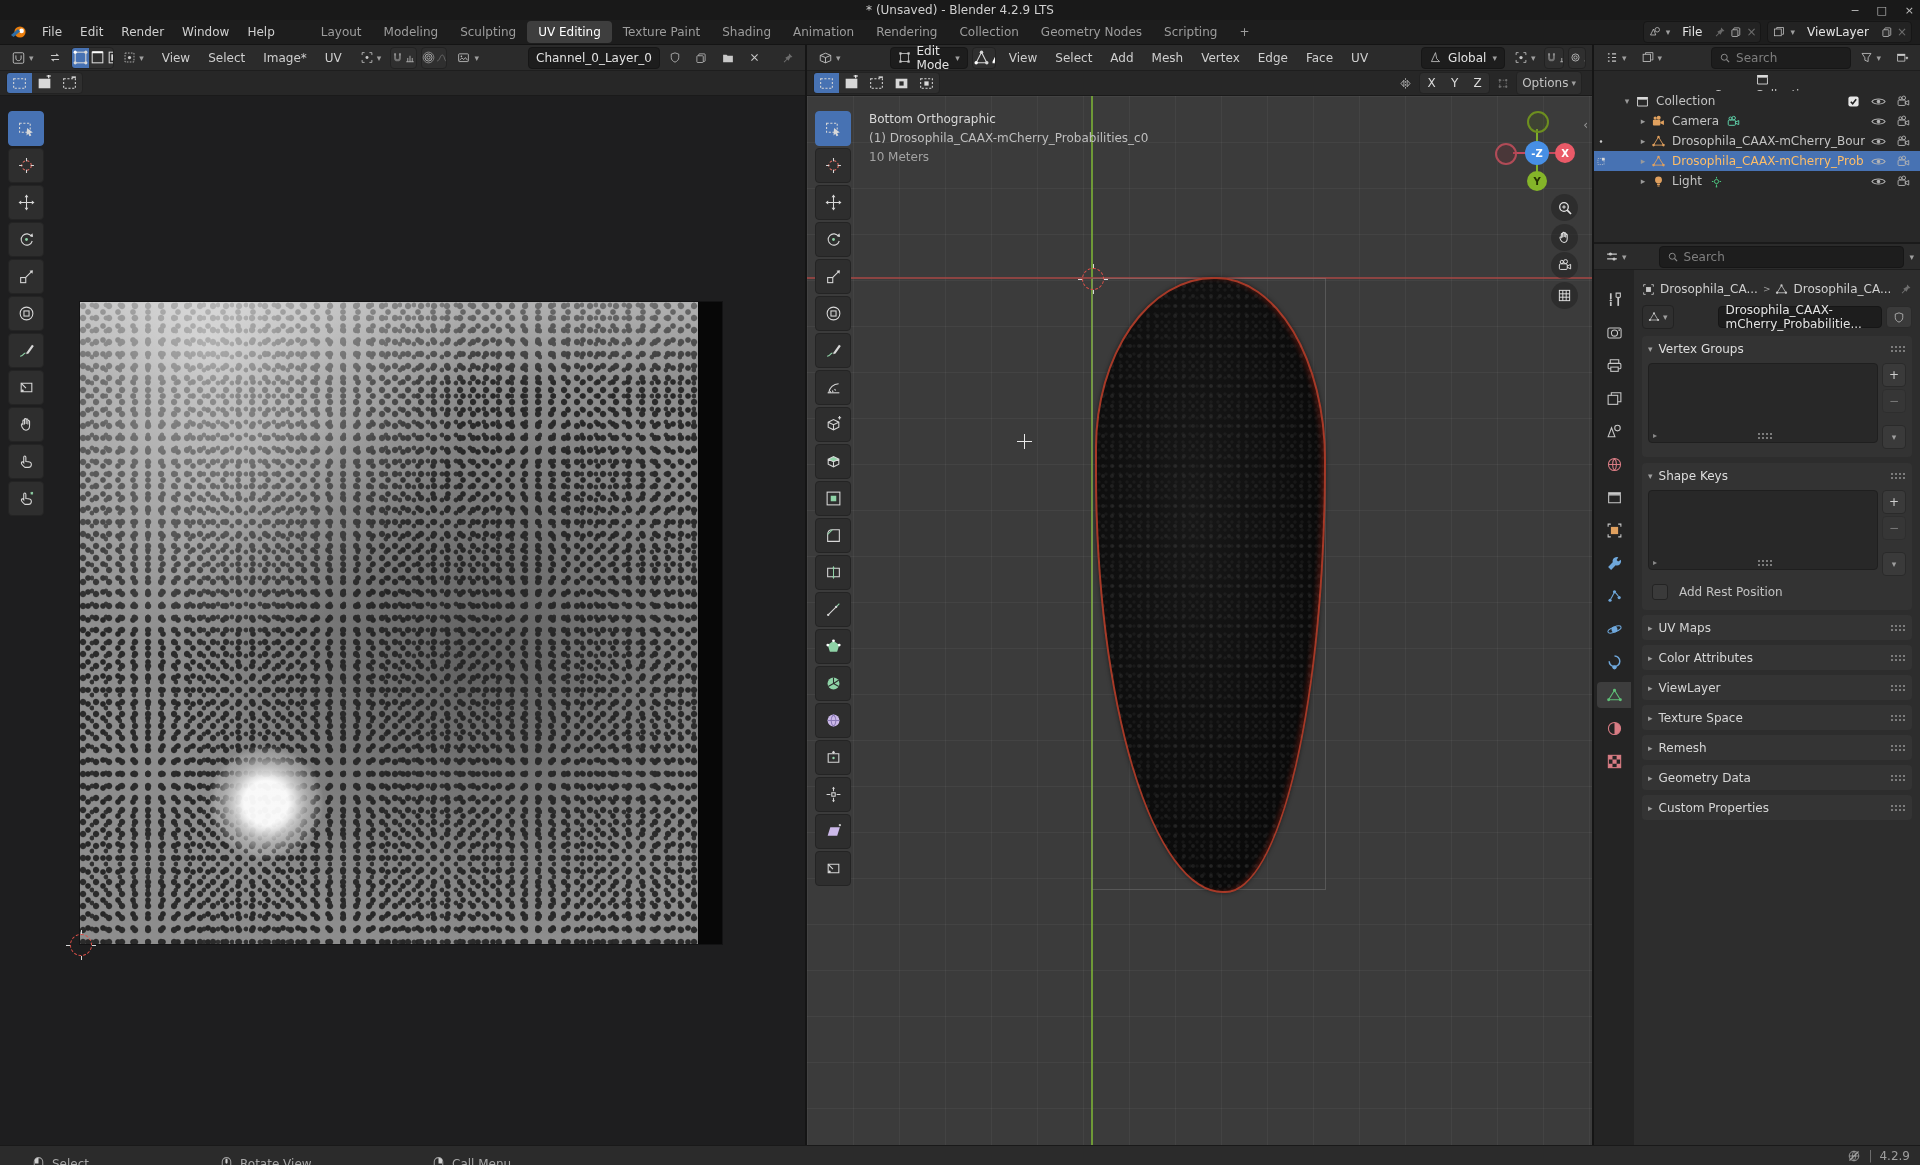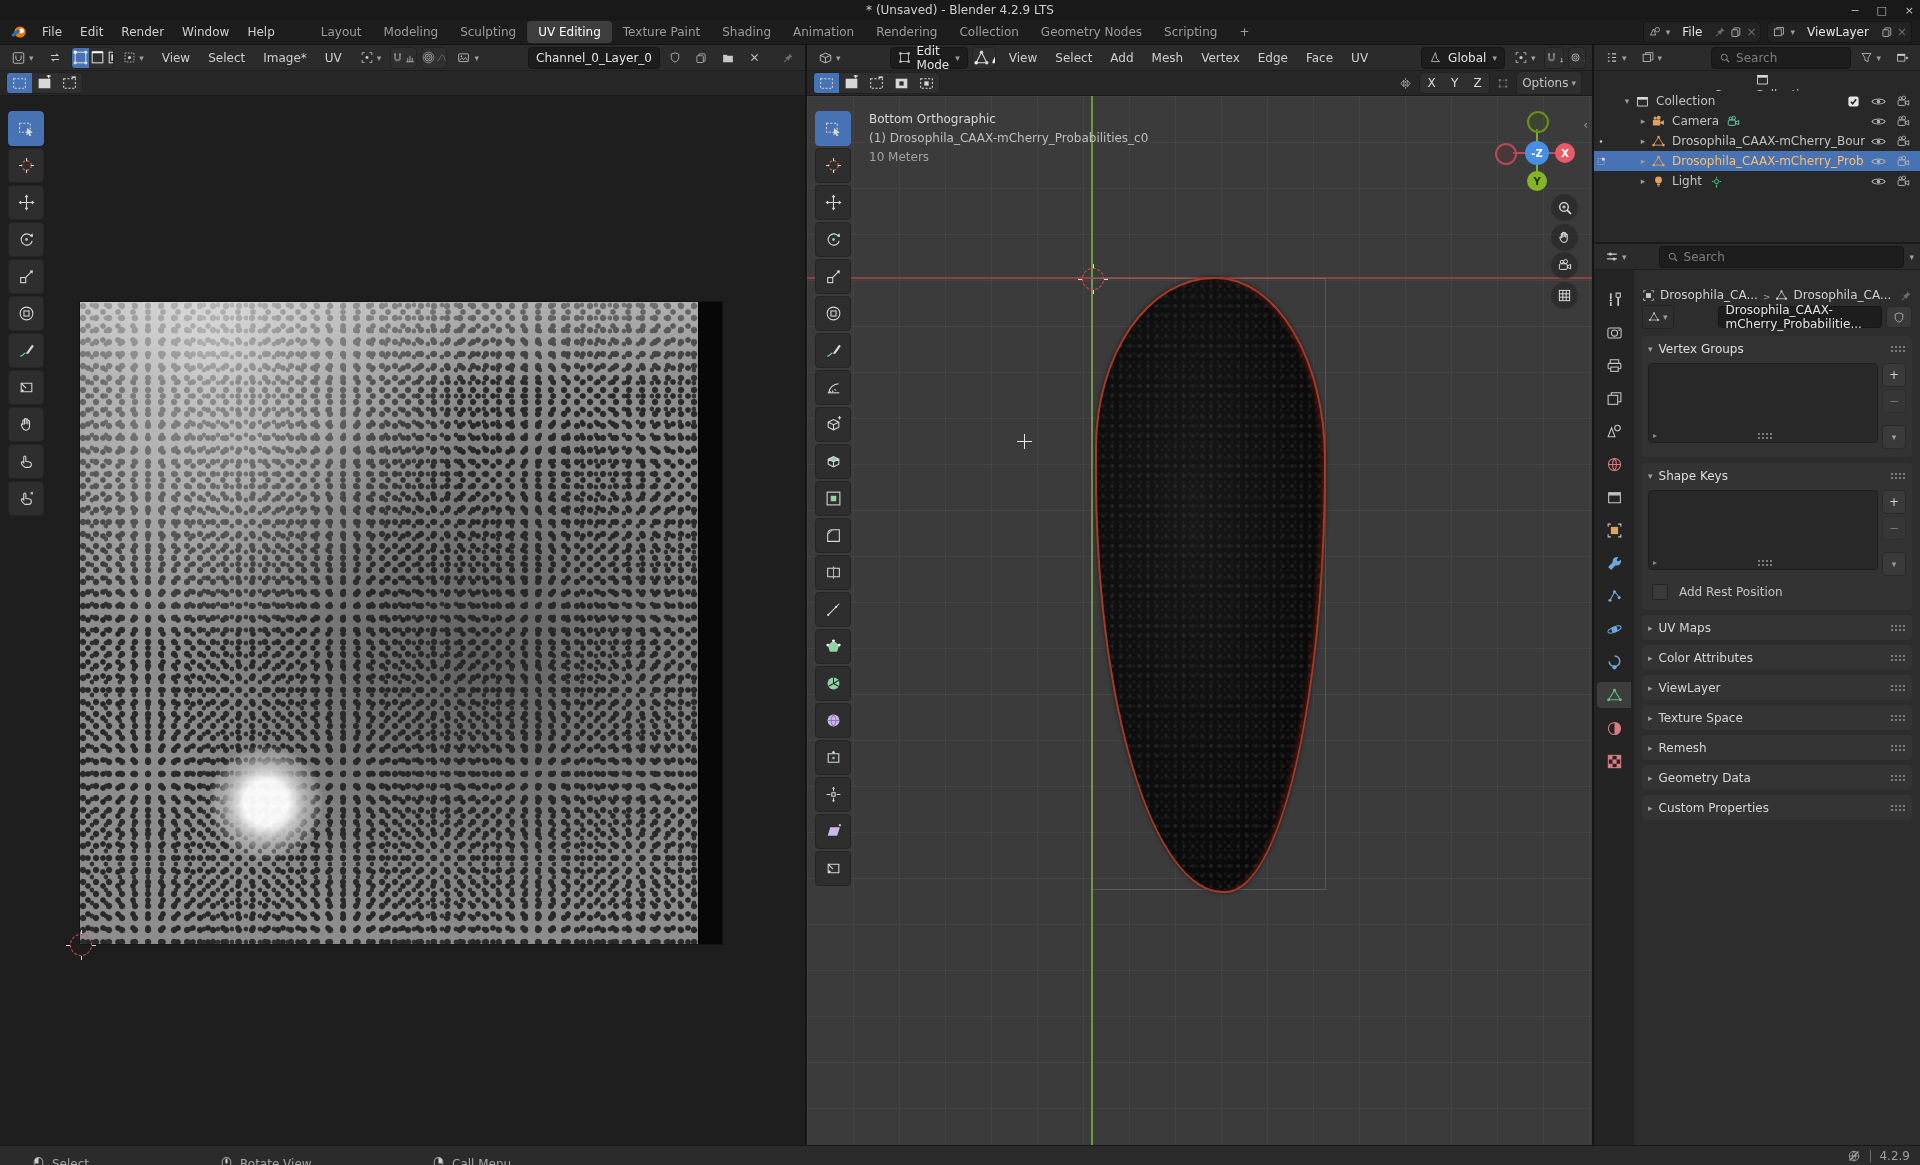--- a/index.html
+++ b/index.html
@@ -100,21 +100,21 @@
   .out-right{margin-left:auto;display:flex;align-items:center;gap:8px;padding-right:8px;}
   .out-chev{width:14px;text-align:center;color:#9a9a9a;font-size:9px;}
   .out-marker{position:absolute;left:-0px;width:14px;display:flex;justify-content:center;}
   
   #props{position:absolute;left:0;top:197px;right:0;bottom:0;background:#2d2d2d;border-top:2px solid #1a1a1a;box-sizing:border-box;}
   #prop-tabs{position:absolute;left:0;top:26px;width:40px;bottom:0;background:#242424;display:flex;flex-direction:column;align-items:center;padding-top:16px;gap:7px;}
   .ptab{width:34px;height:26px;display:flex;align-items:center;justify-content:center;border-radius:4px 0 0 4px;}
   .ptab.active{background:#3d3d3d;}
   #prop-head{position:absolute;left:0;top:0;right:0;height:26px;background:#2b2b2b;border-bottom:1px solid #1e1e1e;display:flex;align-items:center;gap:5px;padding:0 6px;box-sizing:border-box;}
   #prop-content{position:absolute;left:40px;top:26px;right:0;bottom:0;padding:6px 8px;box-sizing:border-box;}
-  .crumb{display:flex;align-items:flex-end;gap:5px;height:26px;color:#cfcfcf;}
+  .crumb{display:flex;align-items:center;gap:5px;height:26px;color:#cfcfcf;}
   .namerow{display:flex;align-items:center;gap:4px;height:26px;margin-top:2px;}
   .panel{background:#333333;border-radius:4px;margin-top:6px;padding:4px 6px 8px;}
   .panel-h{display:flex;align-items:center;gap:6px;height:18px;color:#dedede;}
   .panel-collapsed{background:#343434;border-radius:4px;margin-top:5px;height:25px;display:flex;align-items:center;gap:6px;padding:0 6px;color:#d6d6d6;}
   .grip{margin-left:auto;width:16px;height:8px;background-image:radial-gradient(circle,#7c7c7c .9px,transparent 1.1px);background-size:4px 4px;}
   .listbox{background:#282828;border:1px solid #1f1f1f;border-radius:4px;height:78px;flex:1;position:relative;}
   .listbox .foot{position:absolute;left:4px;bottom:2px;right:4px;display:flex;align-items:center;color:#8a8a8a;font-size:9px;}
   .sidebtns{display:flex;flex-direction:column;gap:2px;margin-left:4px;}
   .sq-btn{width:22px;height:22px;background:#3a3a3a;border:1px solid #2a2a2a;border-radius:4px;display:flex;align-items:center;justify-content:center;color:#cfcfcf;font-size:12px;}
   .checkrow{display:flex;align-items:center;gap:11px;margin:8px 4px 2px;}

